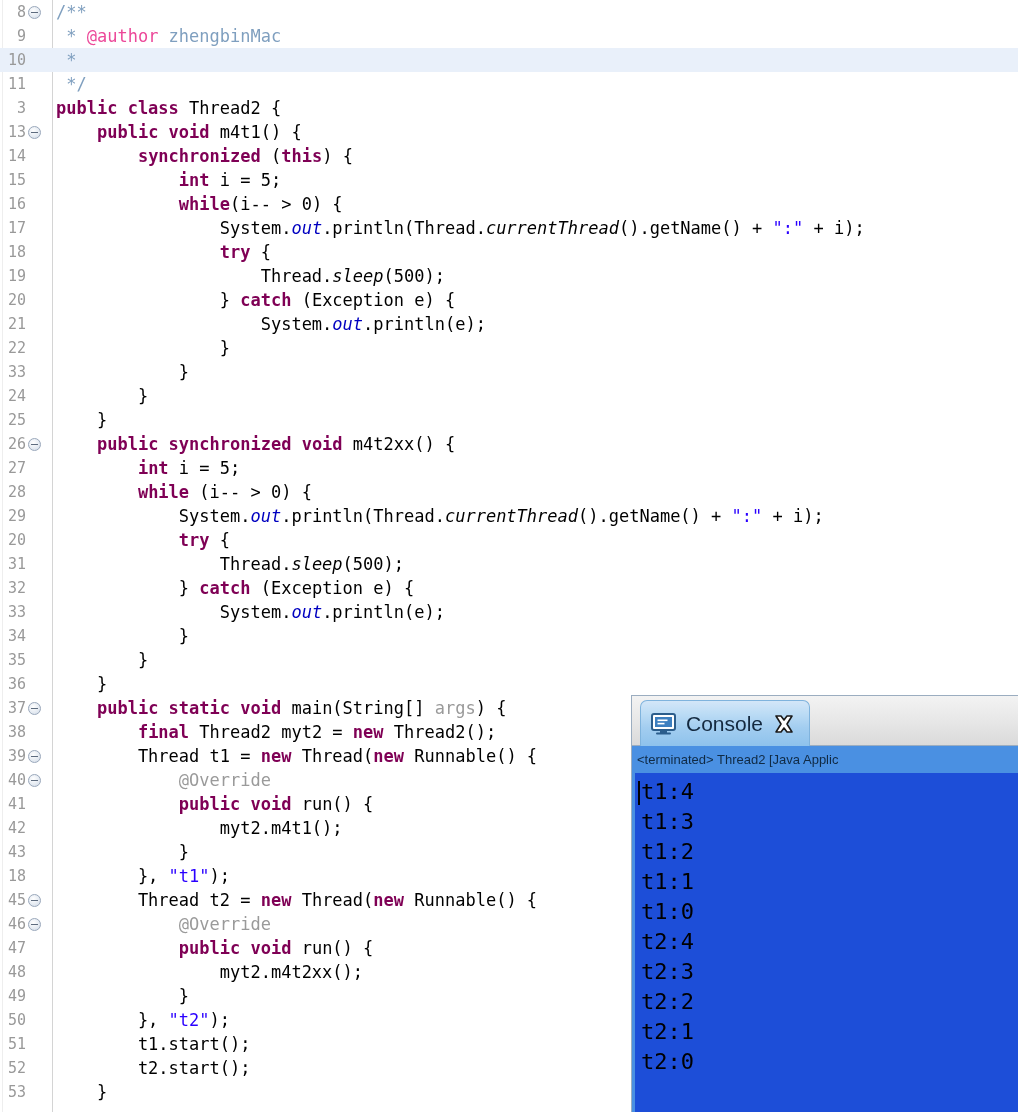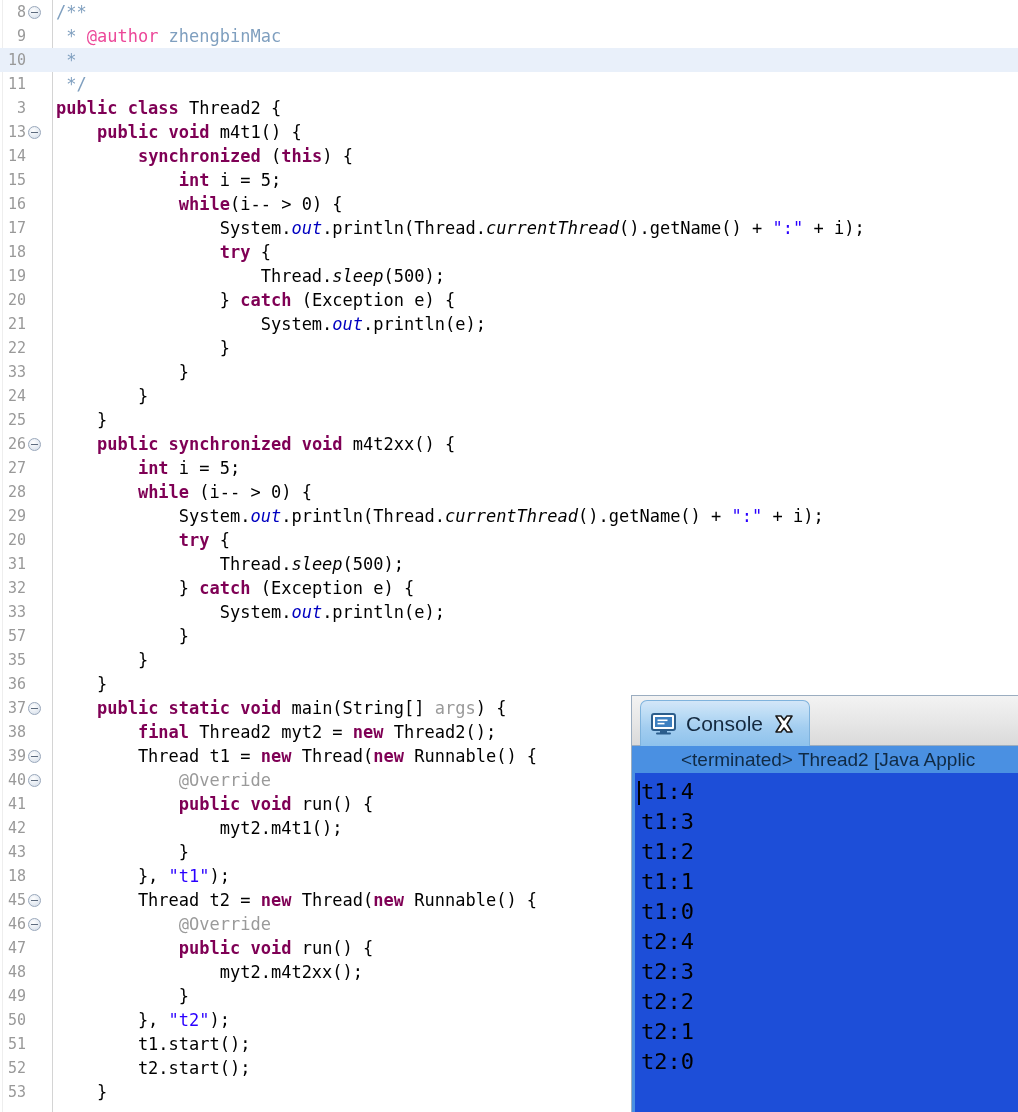--- a/index.html
+++ b/index.html
@@ -141,24 +141,23 @@
     position: relative;
     height: 27px;
     background: #4a90e2;
     display: flex;
     align-items: center;
     padding-left: 5px;
     overflow: hidden;
   }
   .console-status-text {
     font-family: "Liberation Sans", sans-serif;
-    font-size: 19px;
+    font-size: 13px;
     color: #102a44;
     white-space: nowrap;
-    margin-left: 44px;
   }
 
   .console-body {
     position: relative;
     height: 356px;
     background: #1d4ed8;
     border-left: 3px solid #4a90e2;
     padding: 4px 0 0 6px;
   }
   .console-line {
@@ -205,21 +204,21 @@
         <div class="code-line"><div class="gutter">24</div><div class="code-text"><span class="pln">        }</span></div></div>
         <div class="code-line"><div class="gutter">25</div><div class="code-text"><span class="pln">    }</span></div></div>
         <div class="code-line"><div class="gutter">26</div><div class="fold"></div><div class="code-text"><span class="pln">    </span><span class="kw">public synchronized void</span><span class="pln"> m4t2xx() {</span></div></div>
         <div class="code-line"><div class="gutter">27</div><div class="code-text"><span class="pln">        </span><span class="kw">int</span><span class="pln"> i = 5;</span></div></div>
         <div class="code-line"><div class="gutter">28</div><div class="code-text"><span class="pln">        </span><span class="kw">while</span><span class="pln"> (i-- &gt; 0) {</span></div></div>
         <div class="code-line"><div class="gutter">29</div><div class="code-text"><span class="pln">            System.</span><span class="fld">out</span><span class="pln">.println(Thread.</span><span class="mth">currentThread</span><span class="pln">().getName() + </span><span class="str">":"</span><span class="pln"> + i);</span></div></div>
         <div class="code-line"><div class="gutter">20</div><div class="code-text"><span class="pln">            </span><span class="kw">try</span><span class="pln"> {</span></div></div>
         <div class="code-line"><div class="gutter">31</div><div class="code-text"><span class="pln">                Thread.</span><span class="mth">sleep</span><span class="pln">(500);</span></div></div>
         <div class="code-line"><div class="gutter">32</div><div class="code-text"><span class="pln">            } </span><span class="kw">catch</span><span class="pln"> (Exception e) {</span></div></div>
         <div class="code-line"><div class="gutter">33</div><div class="code-text"><span class="pln">                System.</span><span class="fld">out</span><span class="pln">.println(e);</span></div></div>
-        <div class="code-line"><div class="gutter">57</div><div class="code-text"><span class="pln">            }</span></div></div>
+        <div class="code-line"><div class="gutter">34</div><div class="code-text"><span class="pln">            }</span></div></div>
         <div class="code-line"><div class="gutter">35</div><div class="code-text"><span class="pln">        }</span></div></div>
         <div class="code-line"><div class="gutter">36</div><div class="code-text"><span class="pln">    }</span></div></div>
         <div class="code-line"><div class="gutter">37</div><div class="fold"></div><div class="code-text"><span class="pln">    </span><span class="kw">public static void</span><span class="pln"> main(String[] </span><span class="ann">args</span><span class="pln">) {</span></div></div>
         <div class="code-line"><div class="gutter">38</div><div class="code-text"><span class="pln">        </span><span class="kw">final</span><span class="pln"> Thread2 myt2 = </span><span class="kw">new</span><span class="pln"> Thread2();</span></div></div>
         <div class="code-line"><div class="gutter">39</div><div class="fold"></div><div class="code-text"><span class="pln">        Thread t1 = </span><span class="kw">new</span><span class="pln"> Thread(</span><span class="kw">new</span><span class="pln"> Runnable() {</span></div></div>
         <div class="code-line"><div class="gutter">40</div><div class="fold"></div><div class="code-text"><span class="ann">            @Override</span></div></div>
         <div class="code-line"><div class="gutter">41</div><div class="code-text"><span class="pln">            </span><span class="kw">public void</span><span class="pln"> run() {</span></div></div>
         <div class="code-line"><div class="gutter">42</div><div class="code-text"><span class="pln">                myt2.m4t1();</span></div></div>
         <div class="code-line"><div class="gutter">43</div><div class="code-text"><span class="pln">            }</span></div></div>
         <div class="code-line"><div class="gutter">18</div><div class="code-text"><span class="pln">        }, </span><span class="str">"t1"</span><span class="pln">);</span></div></div>

